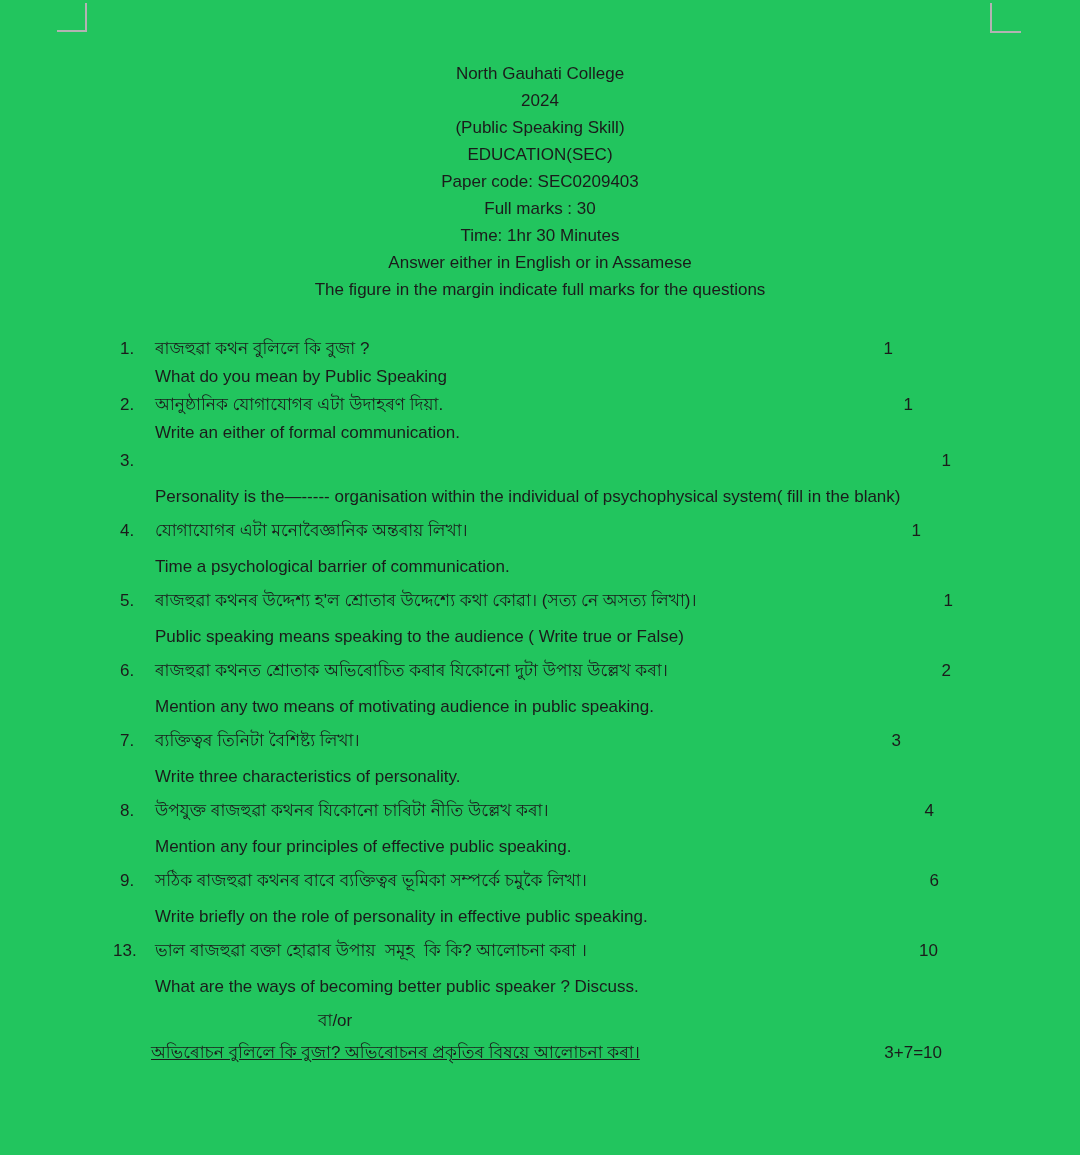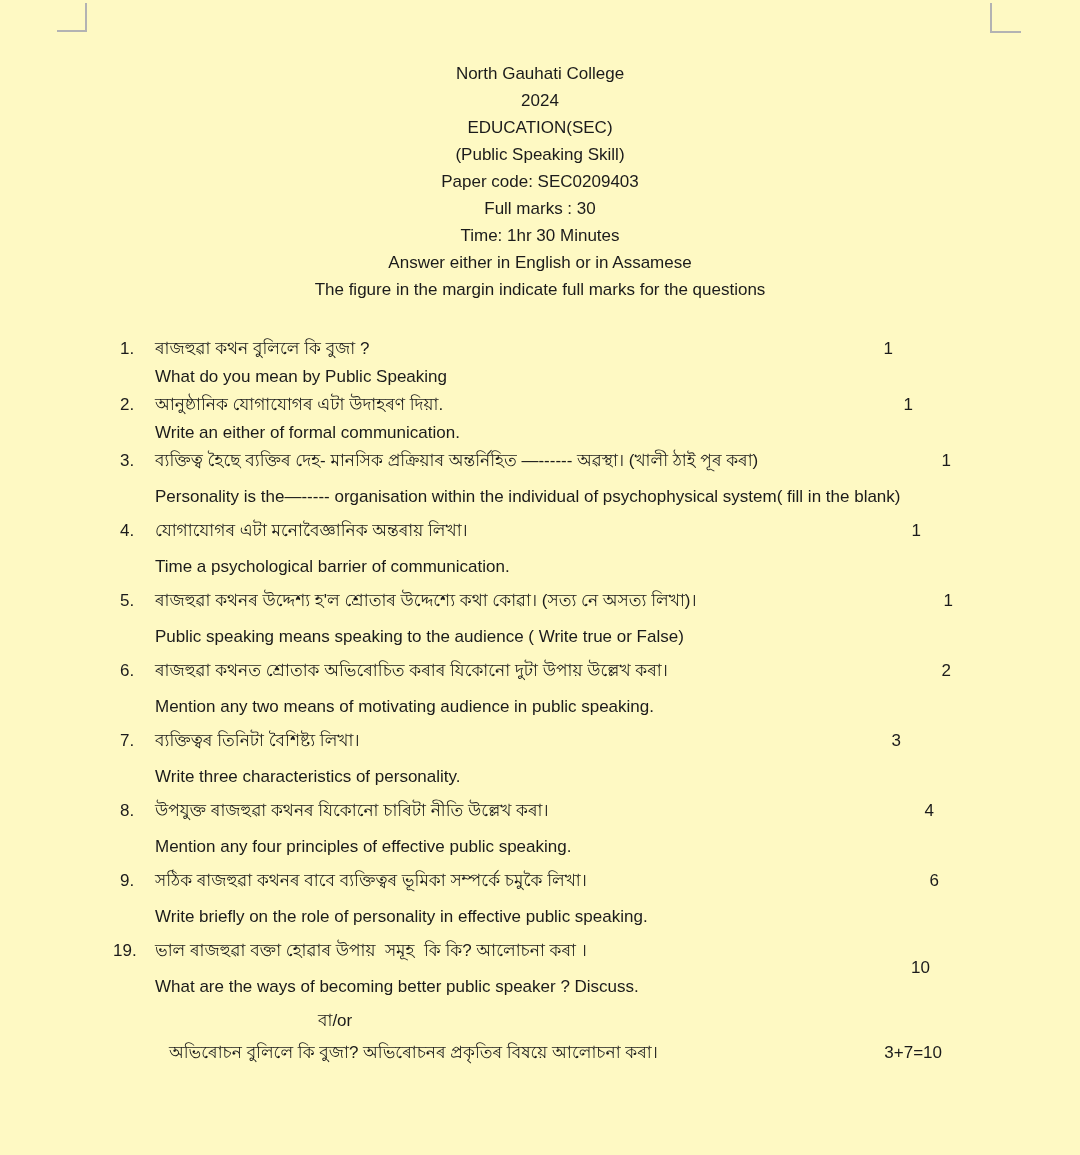--- a/index.html
+++ b/index.html
@@ -4,21 +4,21 @@
 <style>
   html, body {
     margin: 0;
     padding: 0;
     background: #ffffff;
   }
   .page {
     position: relative;
     width: 1080px;
     height: 1155px;
-    background: #fef9c3;
+    background: #22c55e;
     font-family: "Liberation Sans", sans-serif;
     color: #1b1b1b;
     overflow: hidden;
   }
   
   .corner-line {
     position: absolute;
     background: #b3b3b3;
   }
   .tl-v { left: 85px;  top: 3px;  width: 2px;  height: 29px; }
@@ -62,50 +62,50 @@
 
   .q-1 .q-mark  { right: 187px; }
   .q-2 .q-mark  { right: 167px; }
   .q-3 .q-mark  { right: 129px; }
   .q-4 .q-mark  { right: 159px; }
   .q-5 .q-mark  { right: 127px; }
   .q-6 .q-mark  { right: 129px; }
   .q-7 .q-mark  { right: 179px; }
   .q-8 .q-mark  { right: 146px; }
   .q-9 .q-mark  { right: 141px; }
-  .q-10 .q-mark { right: 150px; margin-top: 17px; }
+  .q-10 .q-mark { right: 142px; }
 
   .or-divider {
     margin-left: 198px;
     margin-top: 6px;
   }
   .or-q { position: relative; margin-top: 4px; }
   .or-row {
     position: relative;
     padding-right: 175px;
   }
-  .or-as { margin-left: 49px; white-space: pre-wrap; }
+  .or-as { margin-left: 31px; white-space: pre-wrap; text-decoration: underline; }
   .or-row .q-mark { right: 138px; }
   .or-en { margin-left: 33px; margin-top: 8px; }
 </style>
 </head>
 <body>
 
 <div class="page">
 
   <div class="corner-line tl-v"></div>
   <div class="corner-line tl-h"></div>
   <div class="corner-line tr-v"></div>
   <div class="corner-line tr-h"></div>
 
   <header>
     <div>North Gauhati College</div>
     <div>2024</div>
+    <div>(Public Speaking Skill)</div>
     <div>EDUCATION(SEC)</div>
-    <div>(Public Speaking Skill)</div>
     <div>Paper code: SEC0209403</div>
     <div>Full marks : 30</div>
     <div>Time: 1hr 30 Minutes</div>
     <div>Answer either in English or in Assamese</div>
     <div>The figure in the margin indicate full marks for the questions</div>
   </header>
 
   <main class="content">
     <div>
   <div class="q q-1">
@@ -122,21 +122,20 @@
       <span class="q-num">2.</span>
       <span class="q-as">আনুষ্ঠানিক যোগাযোগৰ এটা উদাহৰণ দিয়া.</span>
       <span class="q-mark">1</span>
     </div>
     <div class="q-en">Write an either of formal communication.</div>
   </div>
 
   <div class="q q-3">
     <div class="q-row">
       <span class="q-num">3.</span>
-      <span class="q-as">ব্যক্তিত্ব হৈছে ব্যক্তিৰ দেহ- মানসিক প্ৰক্ৰিয়াৰ অন্তৰ্নিহিত —------ অৱস্থা। (খালী ঠাই পূৰ কৰা)</span>
       <span class="q-mark">1</span>
     </div>
     <div class="q-en">Personality is the—----- organisation within the individual of psychophysical system( fill in the blank)</div>
   </div>
 
   <div class="q q-4">
     <div class="q-row">
       <span class="q-num">4.</span>
       <span class="q-as">যোগাযোগৰ এটা মনোবৈজ্ঞানিক অন্তৰায় লিখা।</span>
       <span class="q-mark">1</span>
@@ -184,21 +183,21 @@
     <div class="q-row">
       <span class="q-num">9.</span>
       <span class="q-as">সঠিক ৰাজহুৱা কথনৰ বাবে ব্যক্তিত্বৰ ভূমিকা সম্পৰ্কে চমুকৈ লিখা।</span>
       <span class="q-mark">6</span>
     </div>
     <div class="q-en">Write briefly on the role of personality in effective public speaking.</div>
   </div>
 
   <div class="q q-10">
     <div class="q-row">
-      <span class="q-num">19.</span>
+      <span class="q-num">13.</span>
       <span class="q-as">ভাল ৰাজহুৱা বক্তা হোৱাৰ উপায়  সমূহ  কি কি? আলোচনা কৰা ।</span>
       <span class="q-mark">10</span>
     </div>
     <div class="q-en">What are the ways of becoming better public speaker ? Discuss.</div>
   </div>
 </div>
 
     <div class="or-divider">বা/or</div>
 
     <div class="or-q">

